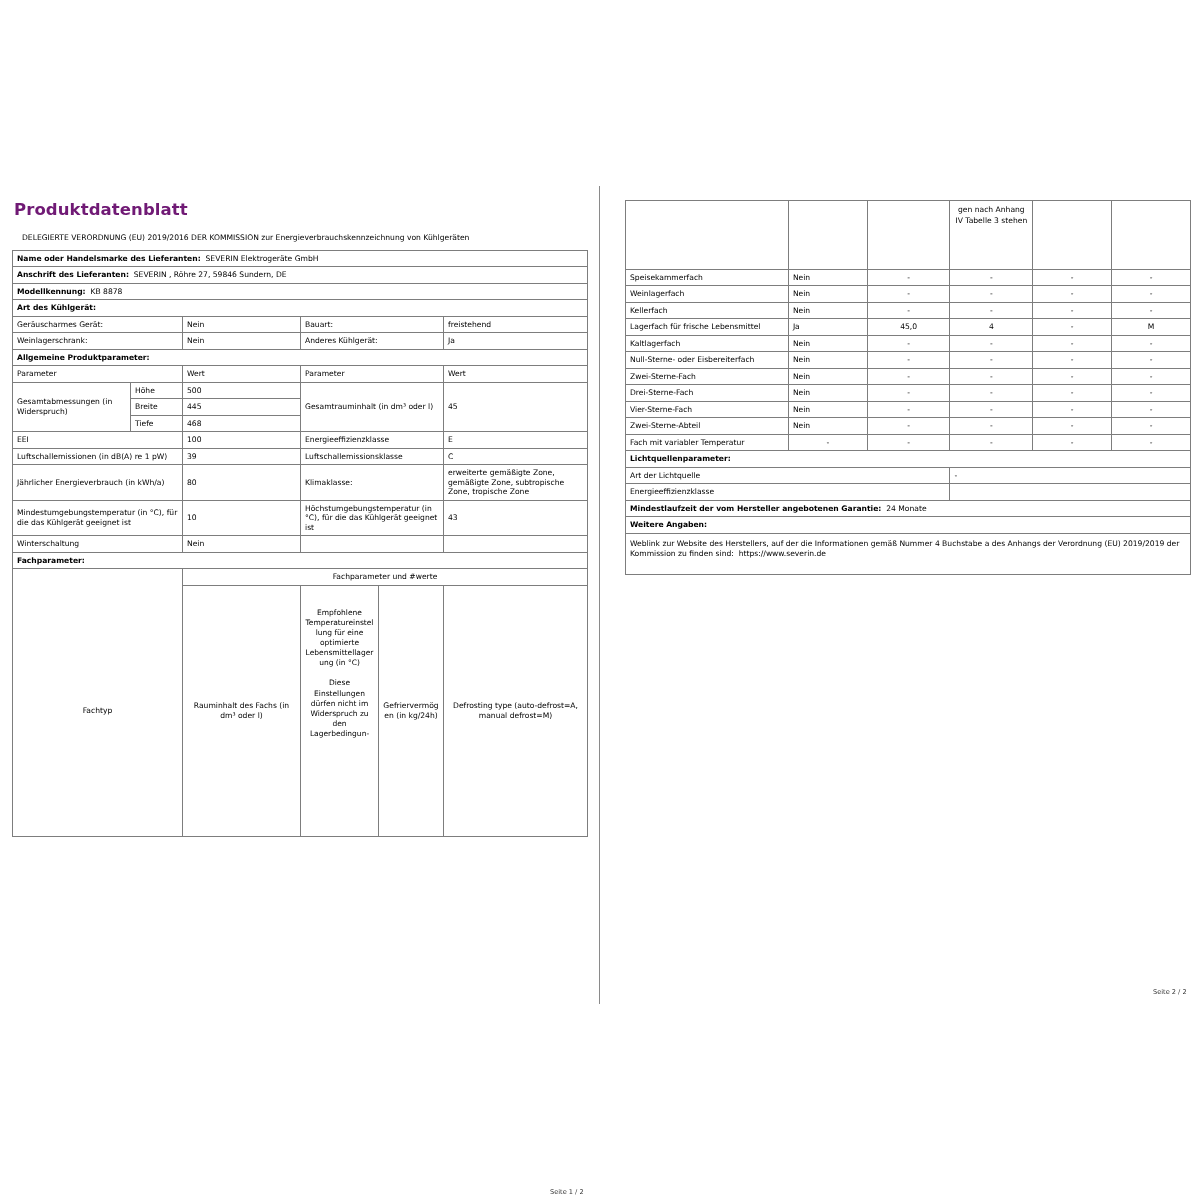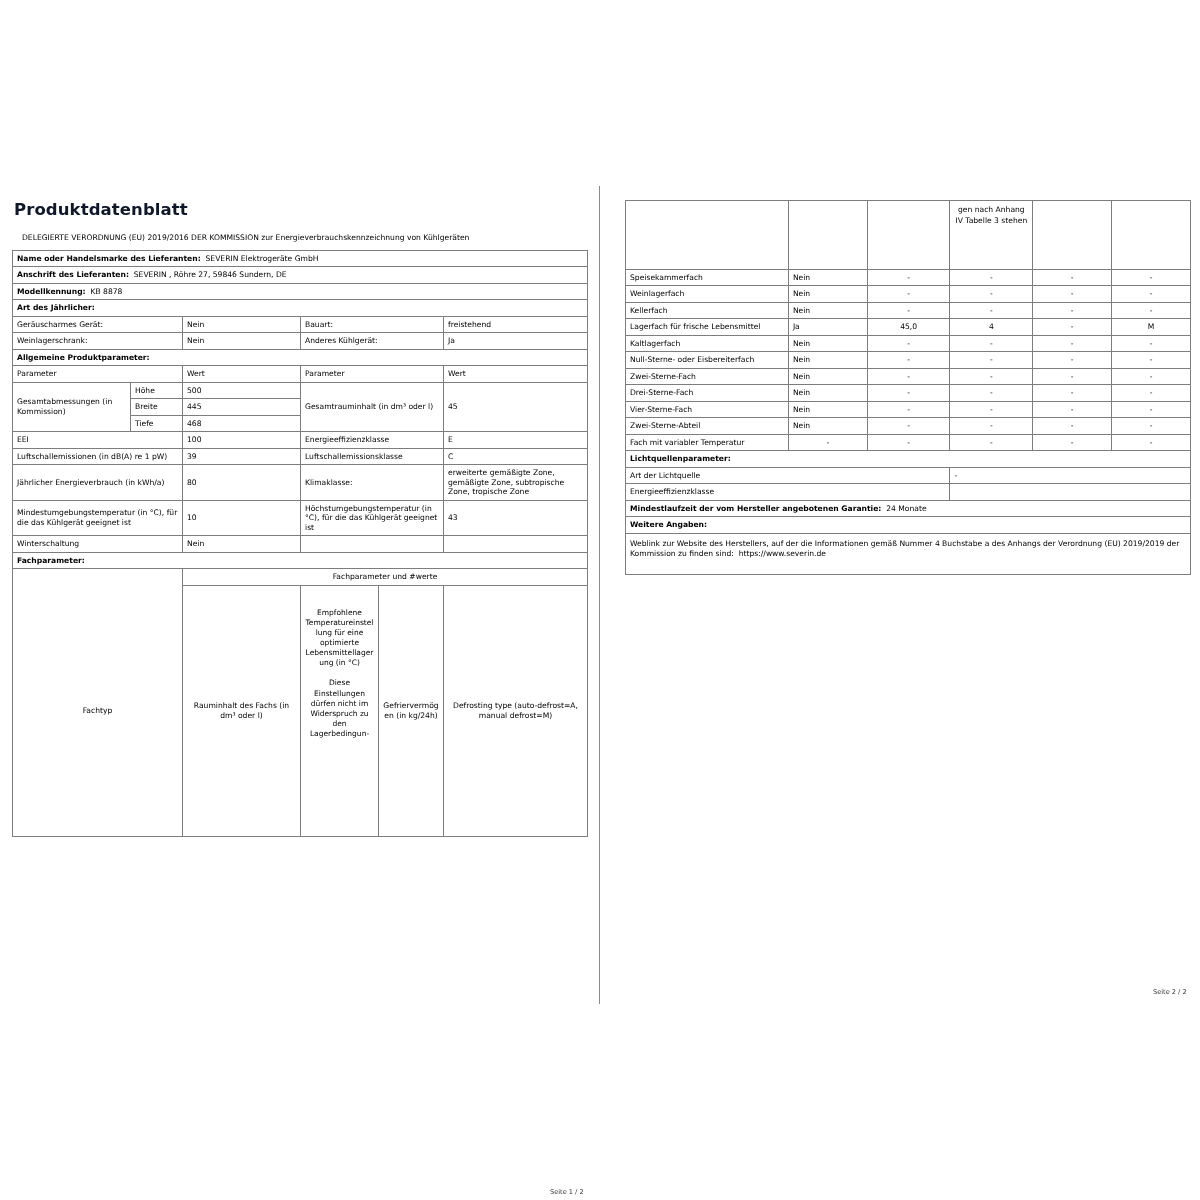--- a/index.html
+++ b/index.html
@@ -40,21 +40,21 @@
     top: 200px;
     width: 575px;
   }
   .page-right {
     left: 625px;
     top: 200px;
     width: 566px;
   }
   h1.title {
     font-family: "DejaVu Sans", sans-serif;
-    color: #0f172a;
+    color: #701a75;
     font-size: 16.5px;
     font-weight: bold;
     margin: 0 0 6px 2px;
     letter-spacing: 0.1px;
   }
   .subtitle {
     font-size: 7.6px;
     margin: 12px 0 7px 2px;
     line-height: 1.35;
     width: 540px;
@@ -126,21 +126,21 @@
           &nbsp;<span>SEVERIN , Röhre 27, 59846 Sundern, DE</span>
         </td>
       </tr>
       <tr>
         <td colspan="4">
           <span class="bold">Modellkennung:</span>
           &nbsp;<span>KB 8878</span>
         </td>
       </tr>
       <tr>
-        <td colspan="4" class="bold">Art des Jährlicher:</td>
+        <td colspan="4" class="bold">Art des Kühlgerät:</td>
       </tr>
       <tr>
         <td>Geräuscharmes Gerät:</td>
         <td>Nein</td>
         <td>Bauart:</td>
         <td>freistehend</td>
       </tr>
       <tr>
         <td>Weinlagerschrank:</td>
         <td>Nein</td>
@@ -162,21 +162,21 @@
         <col style="width:144px">
       </colgroup>
       <tbody>
           <tr>
         <td colspan="2">Parameter</td>
         <td>Wert</td>
         <td>Parameter</td>
         <td>Wert</td>
       </tr>
       <tr>
-        <td rowspan="3" class="vmid">Gesamtabmessungen (in Kommission)</td>
+        <td rowspan="3" class="vmid">Gesamtabmessungen (in Widerspruch)</td>
         <td>Höhe</td>
         <td>500</td>
         <td rowspan="3" class="vmid">Gesamtrauminhalt (in dm³ oder l)</td>
         <td rowspan="3" class="vmid">45</td>
       </tr>
       <tr>
         <td>Breite</td>
         <td>445</td>
       </tr>
       <tr>

